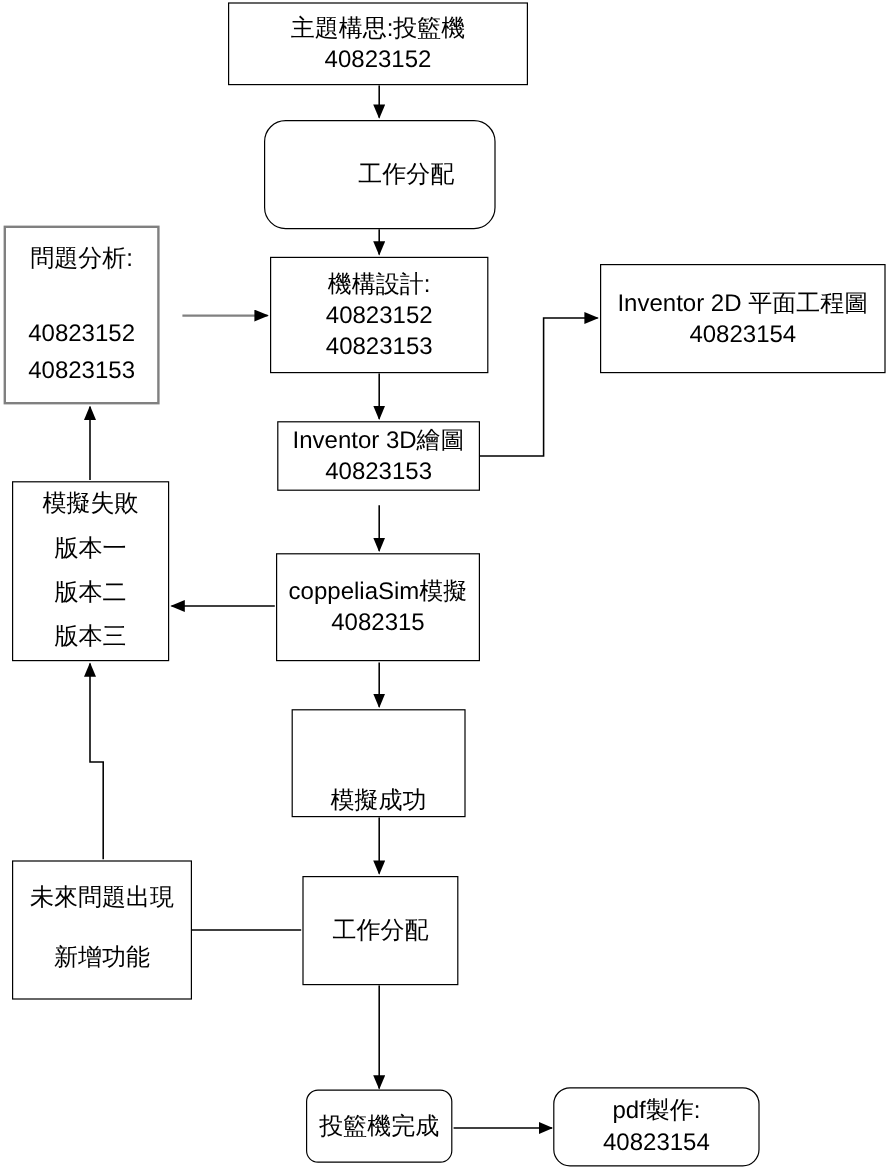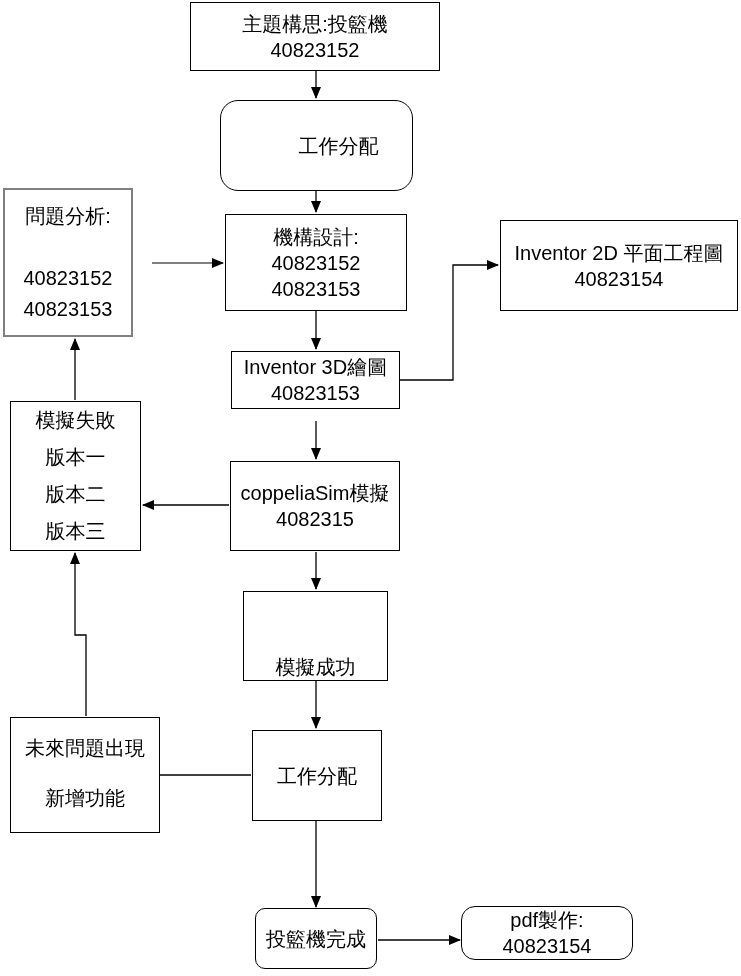--- a/index.html
+++ b/index.html
@@ -138,18 +138,18 @@
 
   <div class="node n-future" style="left:10px; top:717px; width:150px; height:116px;font-family:Liberation Mono, monospace;">
     <span class="line">未來問題出現</span>
     <span class="line">新增功能</span>
   </div>
 
   <div class="node rounded-sm" style="left:255px; top:908px; width:122px; height:61px;">
     <span class="line">投籃機完成</span>
   </div>
 
-  <div class="node rounded-md" style="left:461px; top:906px; width:172px; height:54px;">
+  <div class="node rounded-md" style="left:461px; top:906px; width:172px; height:66px;">
     <span class="line">pdf製作:</span>
     <span class="line">40823154</span>
   </div>
 
 </div>
 
 </body></html>

